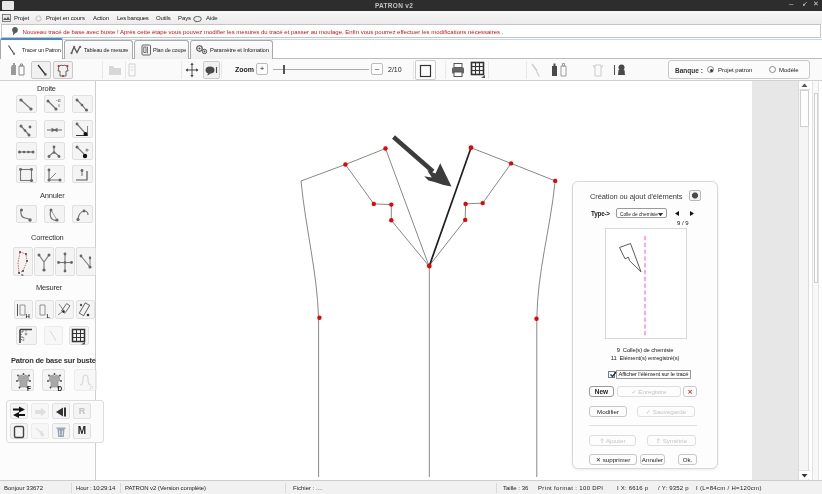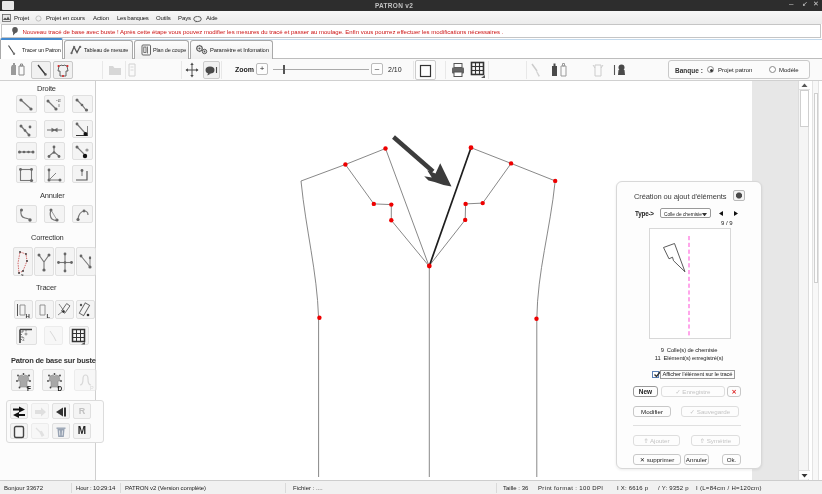--- a/index.html
+++ b/index.html
@@ -43,21 +43,21 @@
 #canvas { position:absolute; left:106px; top:0; width:646px; height:399px; background:#fff; }
 #gutter { position:absolute; left:752px; top:0; width:46px; height:399px; background:#e7e7e7; }
 #vsb1 { position:absolute; left:798px; top:0; width:11px; height:399px; background:#f5f5f5; border-left:1px solid #dcdcdc; border-right:1px solid #dcdcdc; }
 #vsb1 .up { position:absolute; left:0; top:0; width:11px; height:9px; background:#fdfdfd; border-bottom:1px solid #e0e0e0; }
 #vsb1 .thumb { position:absolute; left:0.5px; top:9px; width:9px; height:37px; background:#ffffff; border:1px solid #cfcfcf; }
 #vsb1 .down { position:absolute; left:0; bottom:1px; width:11px; height:9px; background:#fdfdfd; border-top:1px solid #e0e0e0; }
 #vsb2 { position:absolute; left:812px; top:0; width:7px; height:399px; background:#f8f8f8; border-left:1px solid #e3e3e3; border-right:1px solid #e3e3e3; }
 #vsb2 .thumb { position:absolute; left:1px; top:12px; width:4px; height:190px; background:#fdfdfd; border:1px solid #cfcfcf; }
 
 
-#panel { position:absolute; left:572px; top:100px; width:146px; height:288px; background:#fdfdfd; border:1px solid #d8d8d8; border-radius:6px; box-shadow:0 1px 3px rgba(0,0,0,0.08);margin-left:44px; }
+#panel { position:absolute; left:572px; top:100px; width:146px; height:288px; background:#fdfdfd; border:1px solid #d8d8d8; border-radius:6px; box-shadow:0 1px 3px rgba(0,0,0,0.08); }
 #panel .ptitle { position:absolute; left:17px; top:9.5px; font-size:7.5px; color:#3c3c3c; letter-spacing:-0.1px; white-space:nowrap; }
 #panel .pbtn-eye { position:absolute; left:116px; top:8px; width:12px; height:11px; background:#f4f4f4; border:1px solid #b9b9b9; border-radius:2px; }
 #panel .typelab { position:absolute; left:18px; top:28px; font-size:6.3px; color:#222; font-weight:bold; letter-spacing:-0.2px; }
 #panel .combo { position:absolute; left:43px; top:26px; width:51px; height:10px; background:#fff; border:1px solid #9a9a9a; border-radius:2px; font-size:5px; color:#222; white-space:nowrap; }
 #panel .count { position:absolute; left:104px; top:38px; font-size:6px; color:#222; }
 #panel .preview { position:absolute; left:32px; top:46px; width:82px; height:111px; background:#fff; border:1px solid #d8d8d8; }
 #panel .info1 { position:absolute; left:0; width:100%; top:164.5px; font-size:5.8px; color:#222; text-align:center; letter-spacing:-0.1px; }
 #panel .info2 { position:absolute; left:0; width:100%; top:172.5px; font-size:5.8px; color:#222; text-align:center; letter-spacing:-0.1px; }
 #panel .chkrow { position:absolute; left:35px; top:188px; height:9px; }
 .btn { position:absolute; background:#fdfdfd; border:1px solid #c8c8c8; border-radius:3px; font-size:6.2px; color:#222; text-align:center; white-space:nowrap; }
@@ -608,21 +608,21 @@
           <rect x="3.5" y="2.5" width="9" height="1.4" fill="#98a3b3"></rect>
           <line x1="6.5" y1="5.5" x2="6.8" y2="10.5" stroke="#fff" stroke-width="0.7"></line>
           <line x1="9.5" y1="5.5" x2="9.2" y2="10.5" stroke="#fff" stroke-width="0.7"></line>
         </svg>
       </div>
     <div class="pbtn" style="left:73px; top:342px; width:18px; height:16px;">
         <div style="font-size:10px;color:#222;text-align:center;line-height:13px;font-weight:bold;">M</div>
       </div>
     <div class="pal-label" style="left:40px; top:110px;">Annuler</div>
     <div class="pal-label" style="left:31px; top:152px;">Correction</div>
-    <div class="pal-label" style="left:36px; top:202px;">Tracer</div>
+    <div class="pal-label" style="left:36px; top:202px;">Mesurer</div>
     <div class="pal-label" style="left:11px; top:275px;font-weight:bold;">Patron de base sur buste</div>
   </div>
 
   <div id="panel">
     <div class="ptitle">Création ou ajout d'éléments</div>
     <div class="pbtn-eye">
         <svg style="display:block;margin:0 auto;" width="10" height="9" viewBox="0 0 10 9">
           <path d="M3.8 1.5 L6.2 1.5 L8 3.3 L8 5.7 L6.2 7.5 L3.8 7.5 L2 5.7 L2 3.3 Z" fill="#4a4a4a"></path>
         </svg>
       </div>

